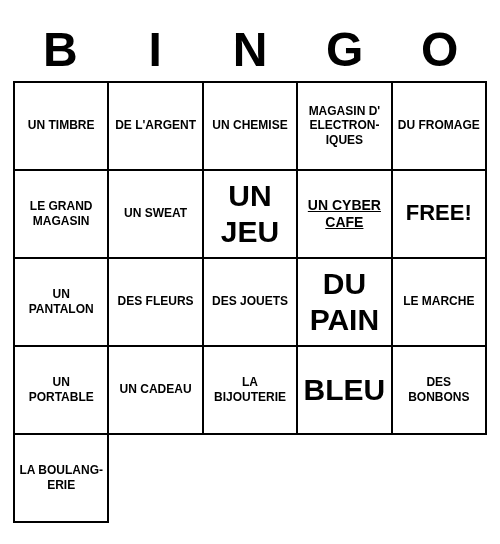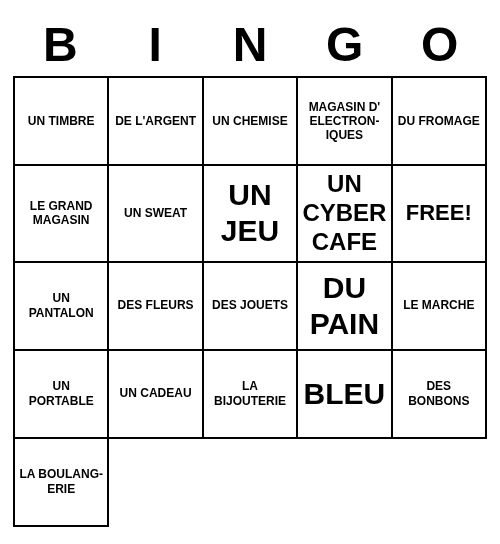--- a/index.html
+++ b/index.html
@@ -43,21 +43,22 @@
       justify-content: center;
       text-align: center;
       padding: 4px;
       font-size: 12px;
       font-weight: bold;
       text-transform: uppercase;
       color: #000;
       line-height: 1.2;
     }
     .bingo-cell.large-text {
-      font-size: 24px;
+      font-size: 14px;
+      text-decoration: underline;
     }
     .bingo-cell.xl-text {
       font-size: 30px;
     }
     .bingo-cell.free {
       font-size: 22px;
     }
   </style>
 </head>
 <body>

